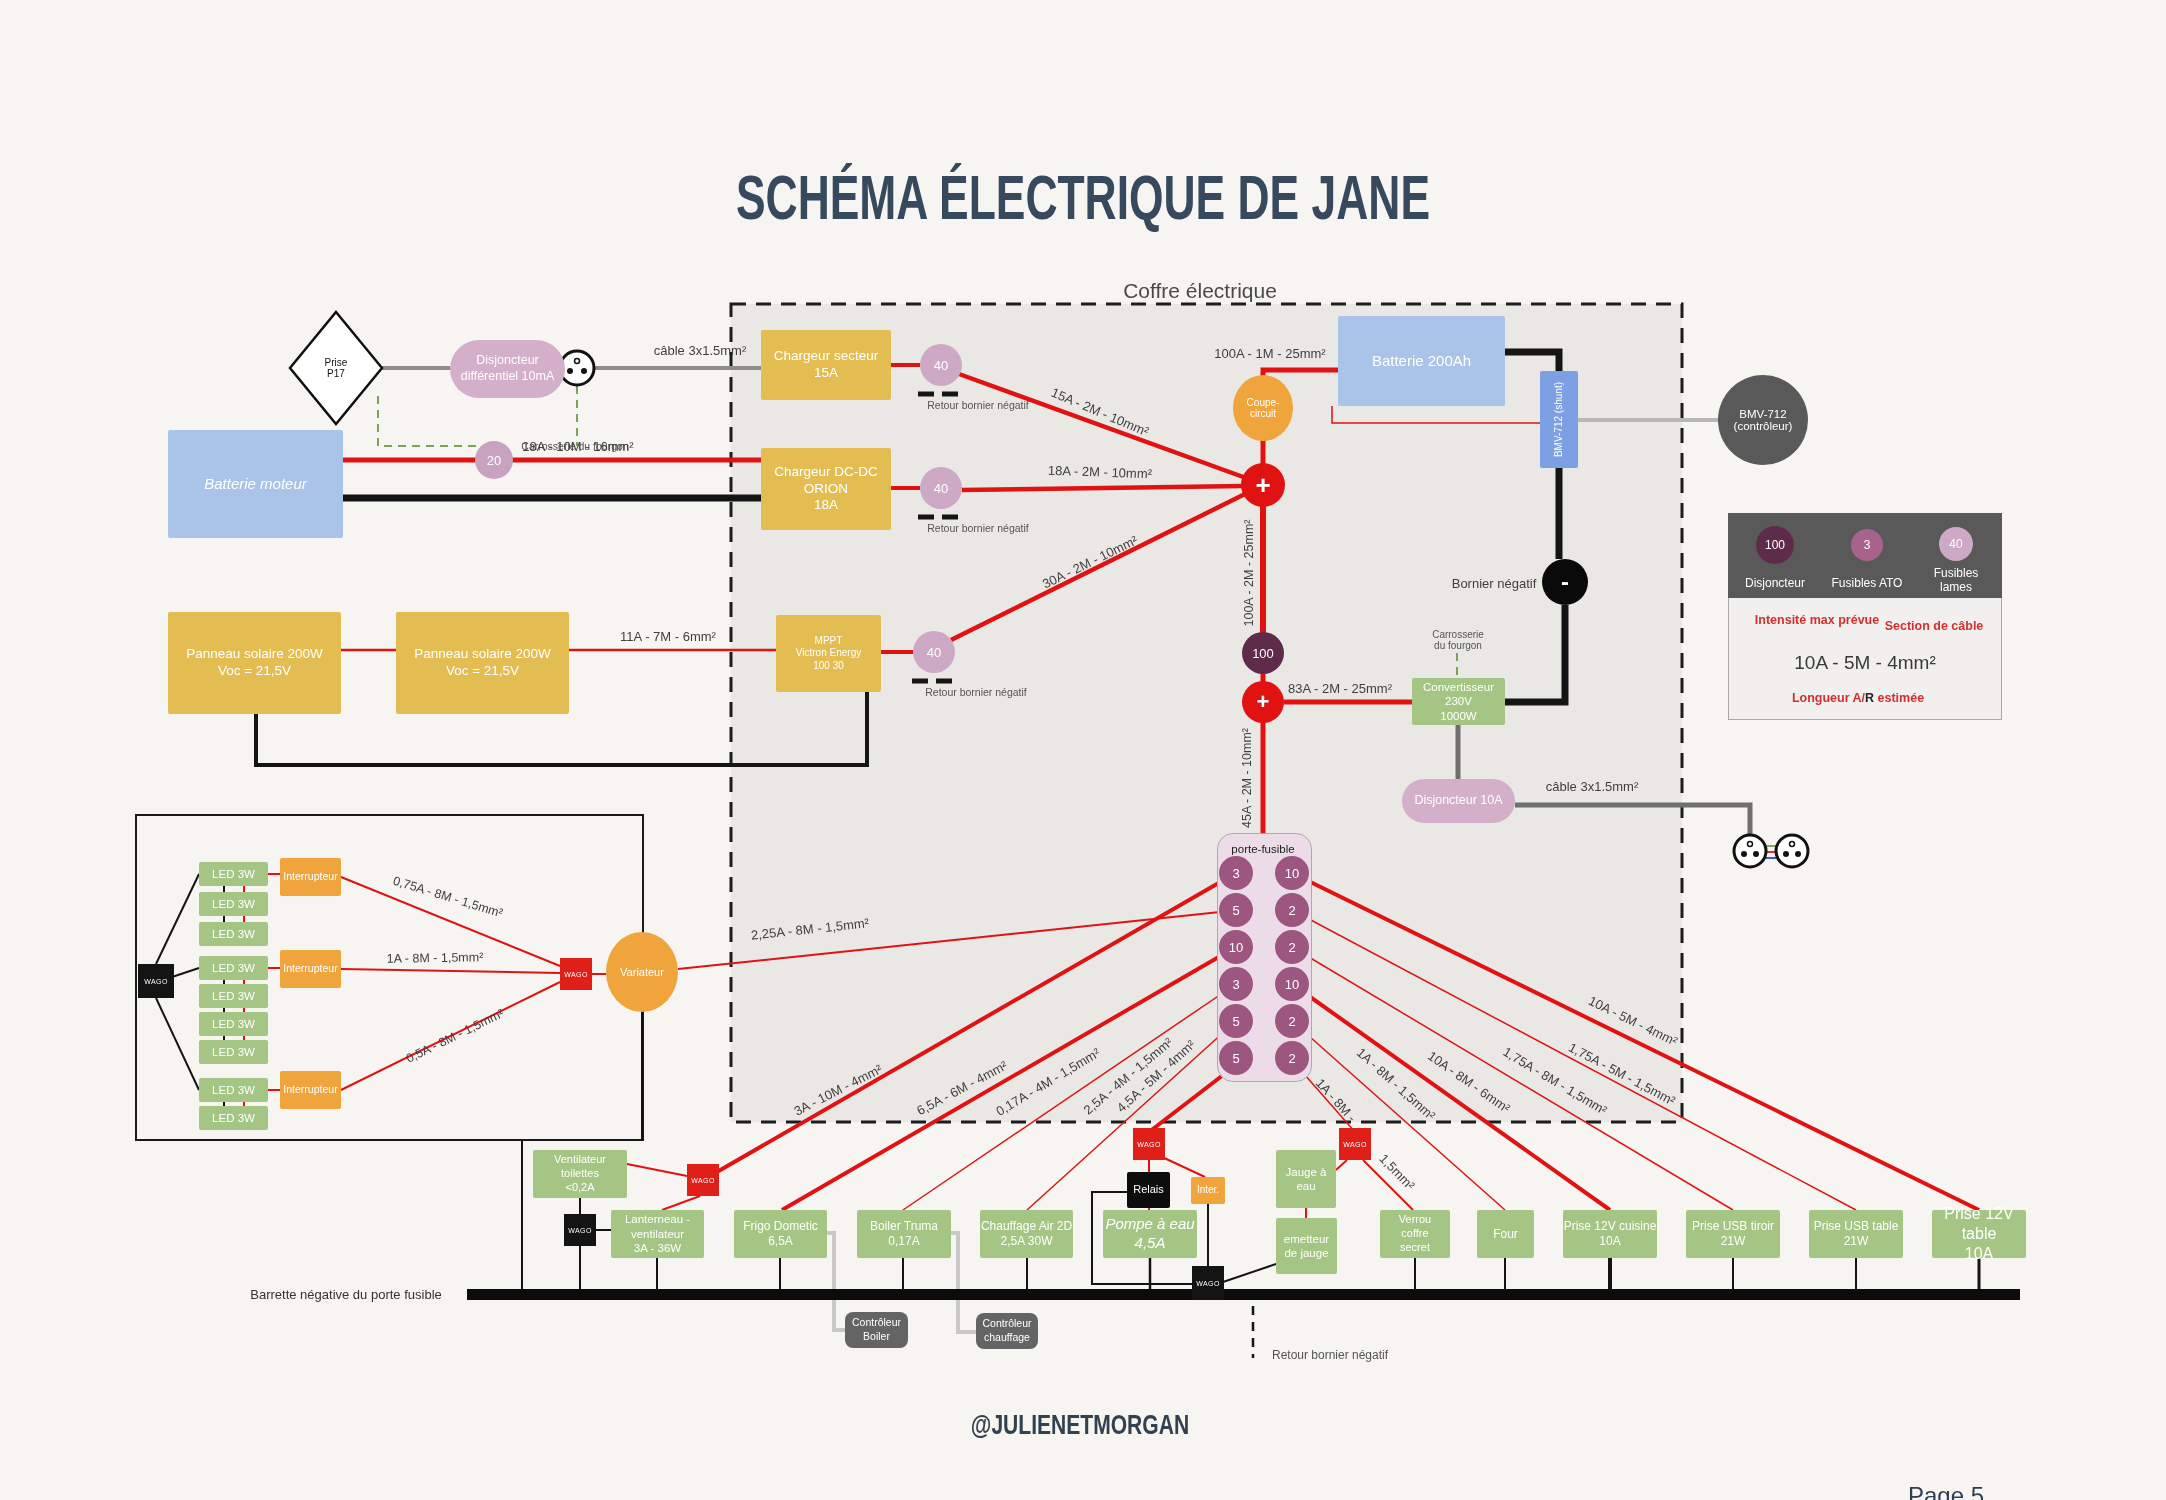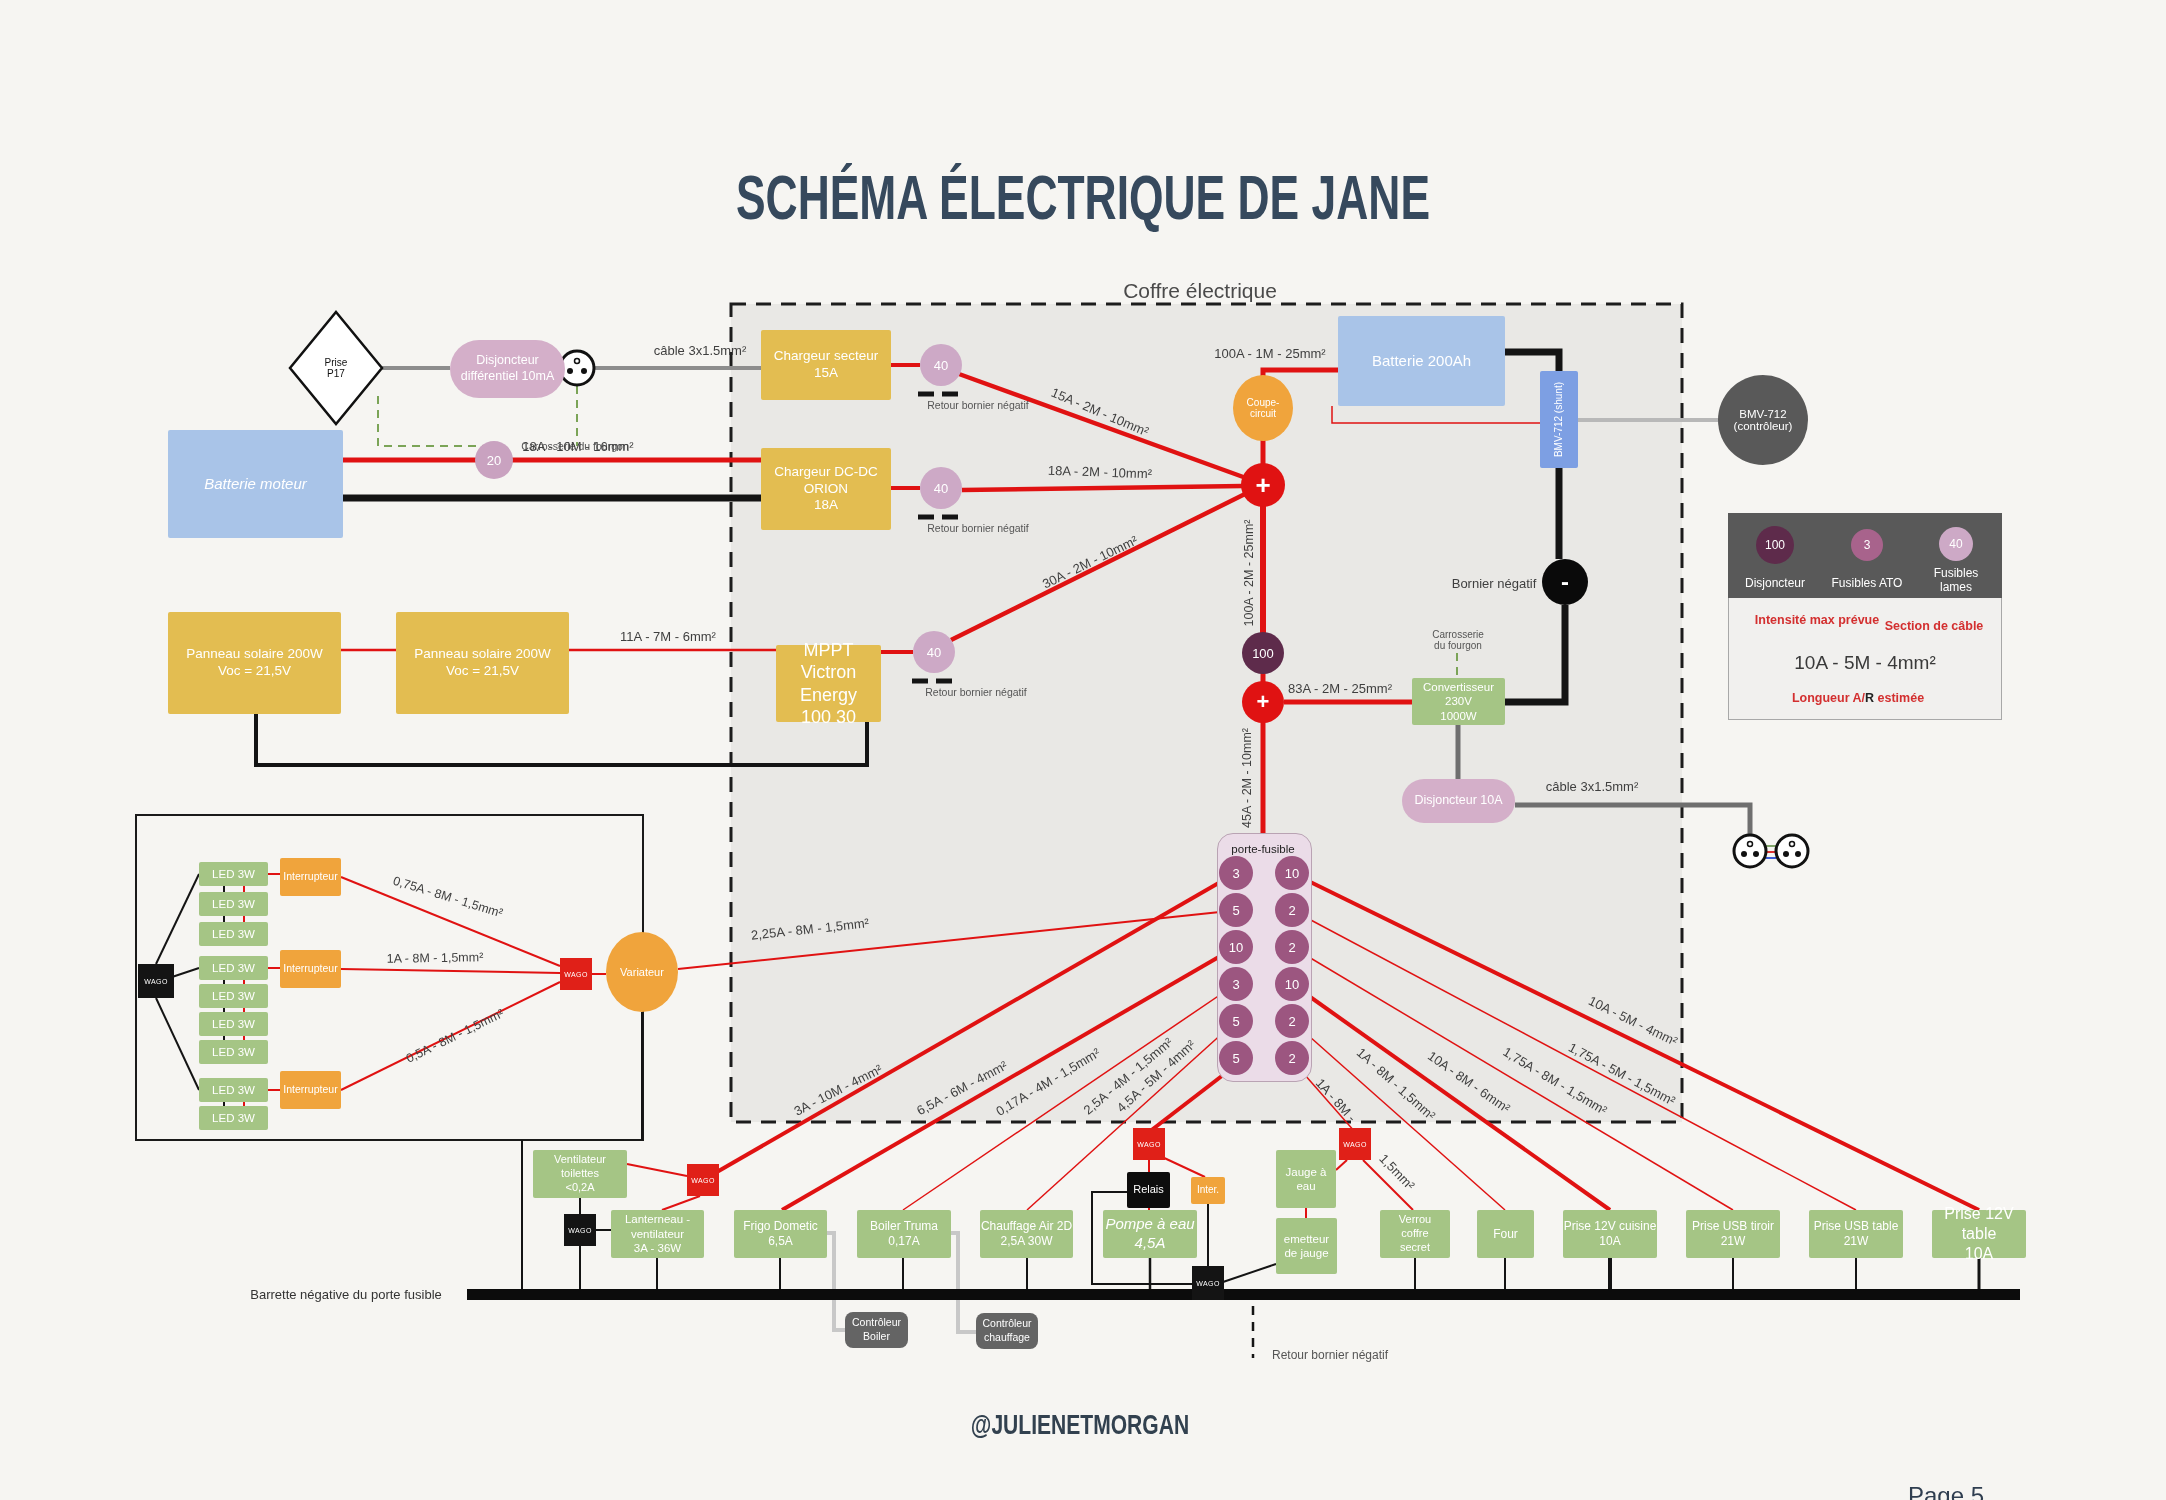--- a/index.html
+++ b/index.html
@@ -221,21 +221,21 @@
 18A</div>
   <div class="circ f40" style="left:920px;top:467px;width:42px;height:42px;">40</div>
   <div class="lbl sm" style="left:978px;top:528px;">Retour bornier négatif</div>
   <div class="lbl" style="left:1100px;top:472px;--r:2deg;">18A - 2M - 10mm²</div>
 
   <div class="bx yellow" style="left:168px;top:612px;width:173px;height:102px;font-size:13.5px;">Panneau solaire 200W
 Voc = 21,5V</div>
   <div class="bx yellow" style="left:396px;top:612px;width:173px;height:102px;font-size:13.5px;">Panneau solaire 200W
 Voc = 21,5V</div>
   <div class="lbl" style="left:668px;top:636px;">11A - 7M - 6mm²</div>
-  <div class="bx yellow" style="left:776px;top:615px;width:105px;height:77px;font-size:18px;margin-top:30px;">MPPT
+  <div class="bx yellow" style="left:776px;top:615px;width:105px;height:77px;font-size:10px;">MPPT
 Victron Energy
 100 30</div>
   <div class="circ f40" style="left:913px;top:631px;width:42px;height:42px;">40</div>
   <div class="lbl sm" style="left:976px;top:692px;">Retour bornier négatif</div>
   <div class="lbl" style="left:1090px;top:562px;--r:-26deg;">30A - 2M - 10mm²</div>
 
   <div class="lbl" style="left:1270px;top:353px;">100A - 1M - 25mm²</div>
   <div class="bx blue" style="left:1338px;top:316px;width:167px;height:90px;font-size:15px;">Batterie 200Ah</div>
   <div class="circ orangebx" style="left:1233px;top:375px;width:60px;height:66px;font-size:10px;">Coupe-
 circuit</div>

